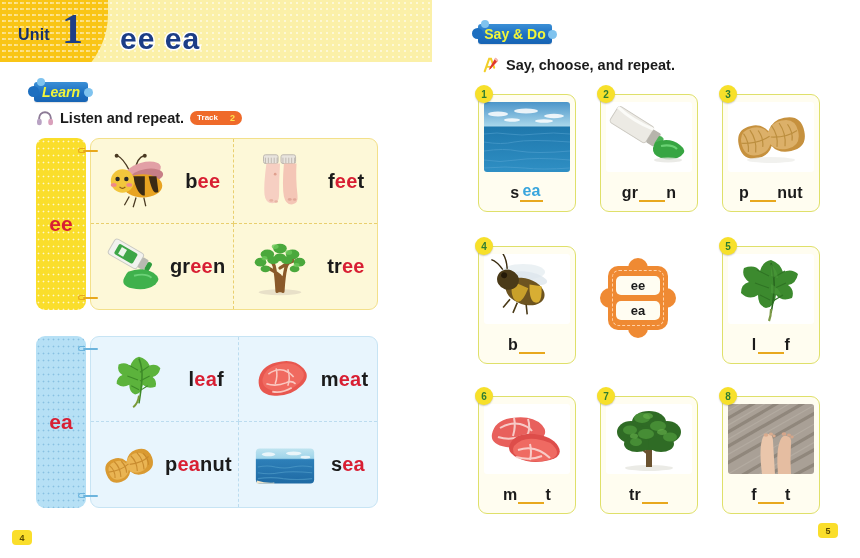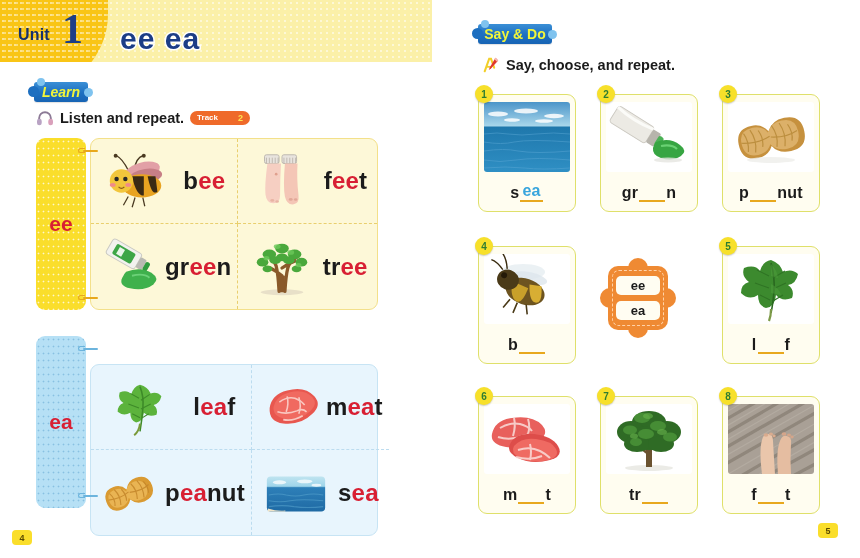--- a/index.html
+++ b/index.html
@@ -71,21 +71,21 @@
     border-radius:50%; background:#7fc3ef;
   }
   .pb-dot{ position:absolute; left:3px; top:-4px; width:8px; height:8px; border-radius:50%; background:#7fc3ef; }
   #learn-badge { left:34px; top:82px; width:54px;font-style:italic; }
 
   .task-line { position:absolute; display:flex; align-items:center; gap:6px; }
   #listen-line { left:36px; top:110px; }
   .task-text { font-size:14.5px; font-weight:bold; color:#1b1b1b; }
   .headphone-ico { width:18px; height:16px; flex:none; }
   .track-pill {
-    display:inline-flex; align-items:center; gap:20px;
+    display:inline-flex; align-items:center; gap:12px;
     background:#ef6a2a; border-radius:9px; padding:1.5px 7px 2px;
     font-size:8px; font-weight:bold; color:#ffffff;
   }
   .track-pill .tnum { color:#ffe14d; font-size:9px; }
 
   
   .word-group { position:absolute; display:flex; }
   #group-ee { left:36px; top:138px; }
   #group-ea { left:36px; top:336px; }
 
@@ -117,33 +117,33 @@
   .ring.r-top { right:-12px; top:10px; }
   .ring.r-bot { right:-12px; bottom:10px; }
 
   .word-grid {
     position:relative; width:288px; height:172px;
     border-radius:9px;
     display:grid; grid-template-columns:1fr 1fr; grid-template-rows:1fr 1fr;
     margin-left:4px;
   }
   #grid-ee { background:#fdf8d8; border:1.6px solid #f3e08a; }
-  #grid-ea { background:#e8f5fd; border:1.6px solid #c7e4f4;margin-top:28px; }
+  #grid-ea { background:#e8f5fd; border:1.6px solid #c7e4f4; }
   .word-cell {
     position:relative; display:flex; align-items:center; justify-content:space-around;
     padding:0 6px;
   }
   #grid-ee .word-cell:nth-child(1),#grid-ee .word-cell:nth-child(2){ border-bottom:1.4px dashed #e9cf6e; }
   #grid-ee .word-cell:nth-child(1),#grid-ee .word-cell:nth-child(3){ border-right:1.4px dashed #e9cf6e; }
   #grid-ea .word-cell:nth-child(1),#grid-ea .word-cell:nth-child(2){ border-bottom:1.4px dashed #bcdcef; }
   #grid-ea .word-cell:nth-child(1),#grid-ea .word-cell:nth-child(3){ border-right:1.4px dashed #bcdcef; }
 
   .cell-pic { width:68px; height:62px; flex:none; display:flex; align-items:center; justify-content:center; }
   .cell-pic svg, .cell-pic .raster { display:block; }
-  .cell-word { font-size:24px; font-weight:bold; color:#1b1b1b; letter-spacing:.2px; }
+  .cell-word { font-size:20px; font-weight:bold; color:#1b1b1b; letter-spacing:.2px; }
   .cell-word .hl { color:#d81f33; }
 
   
   #right-page { position:absolute; left:460px; top:0; width:400px; height:558px; background:#fff; }
   #saydo-badge { left:18px; top:24px; width:74px; }
   #saywrite-line { left:22px; top:56px; }
   .pencil-ico { width:18px; height:18px; flex:none; }
 
   .card-row { position:absolute; display:flex; }
   #row-1 { left:18px; top:94px; gap:24px; }

